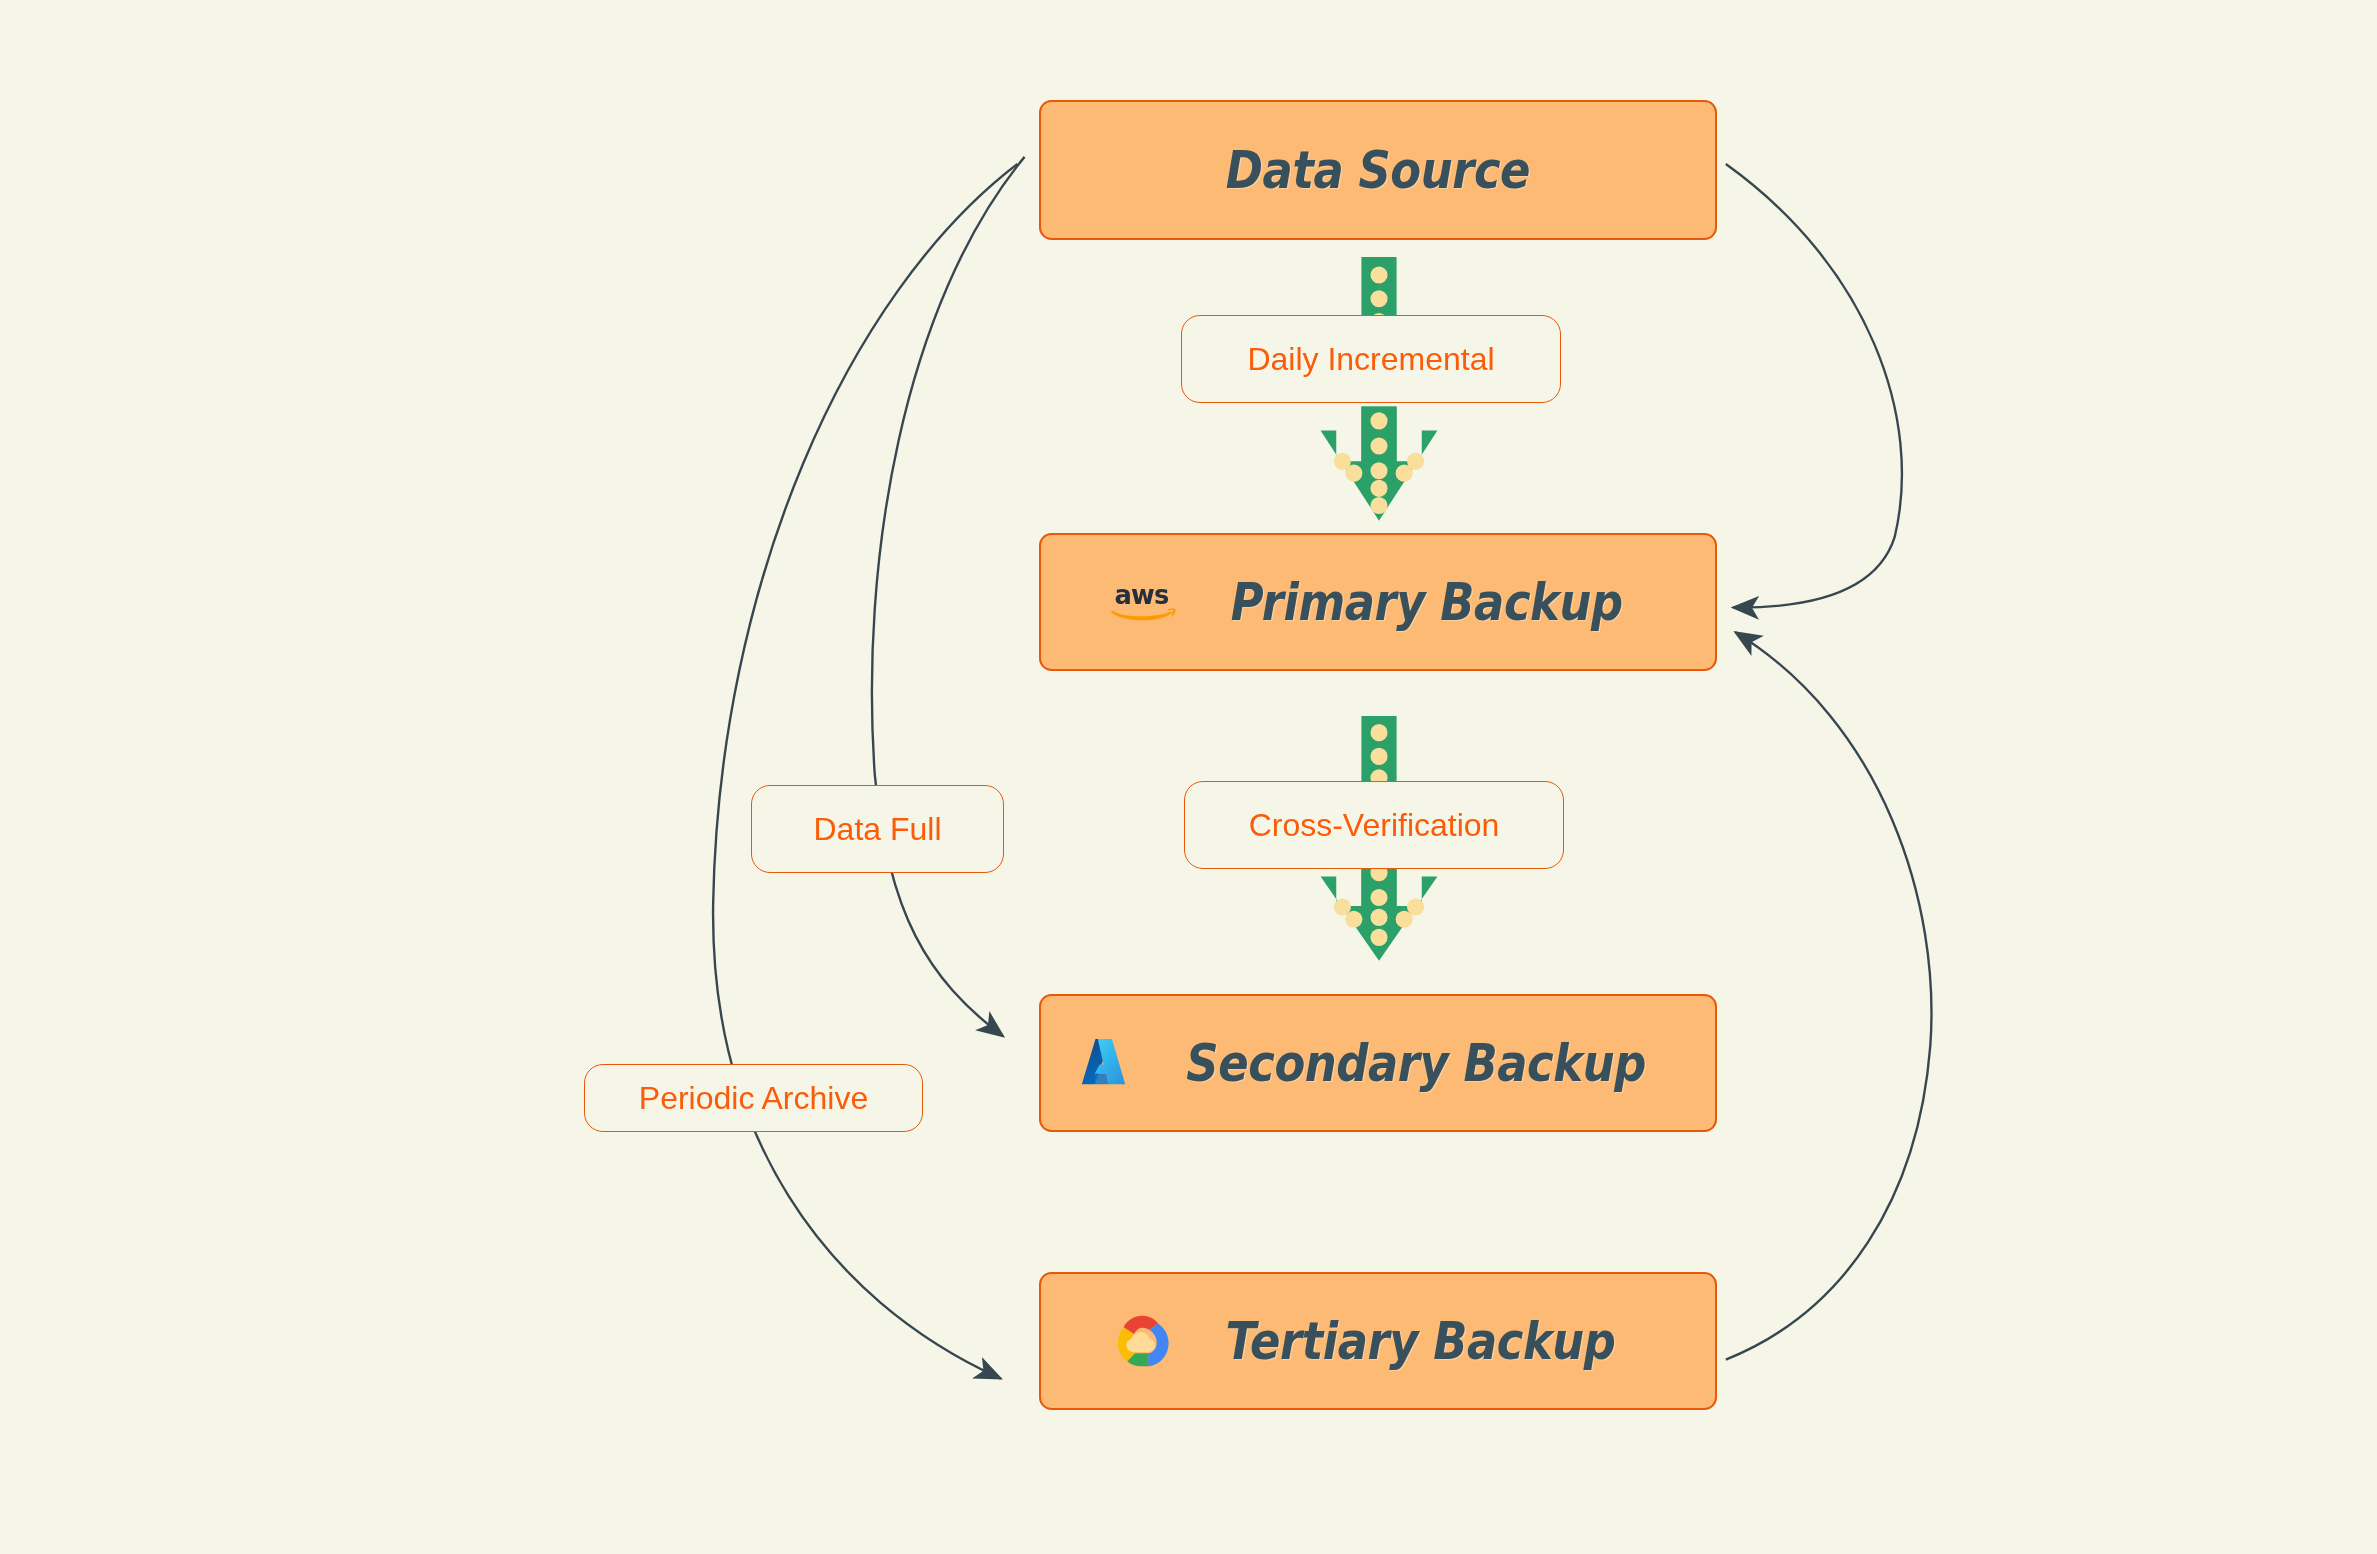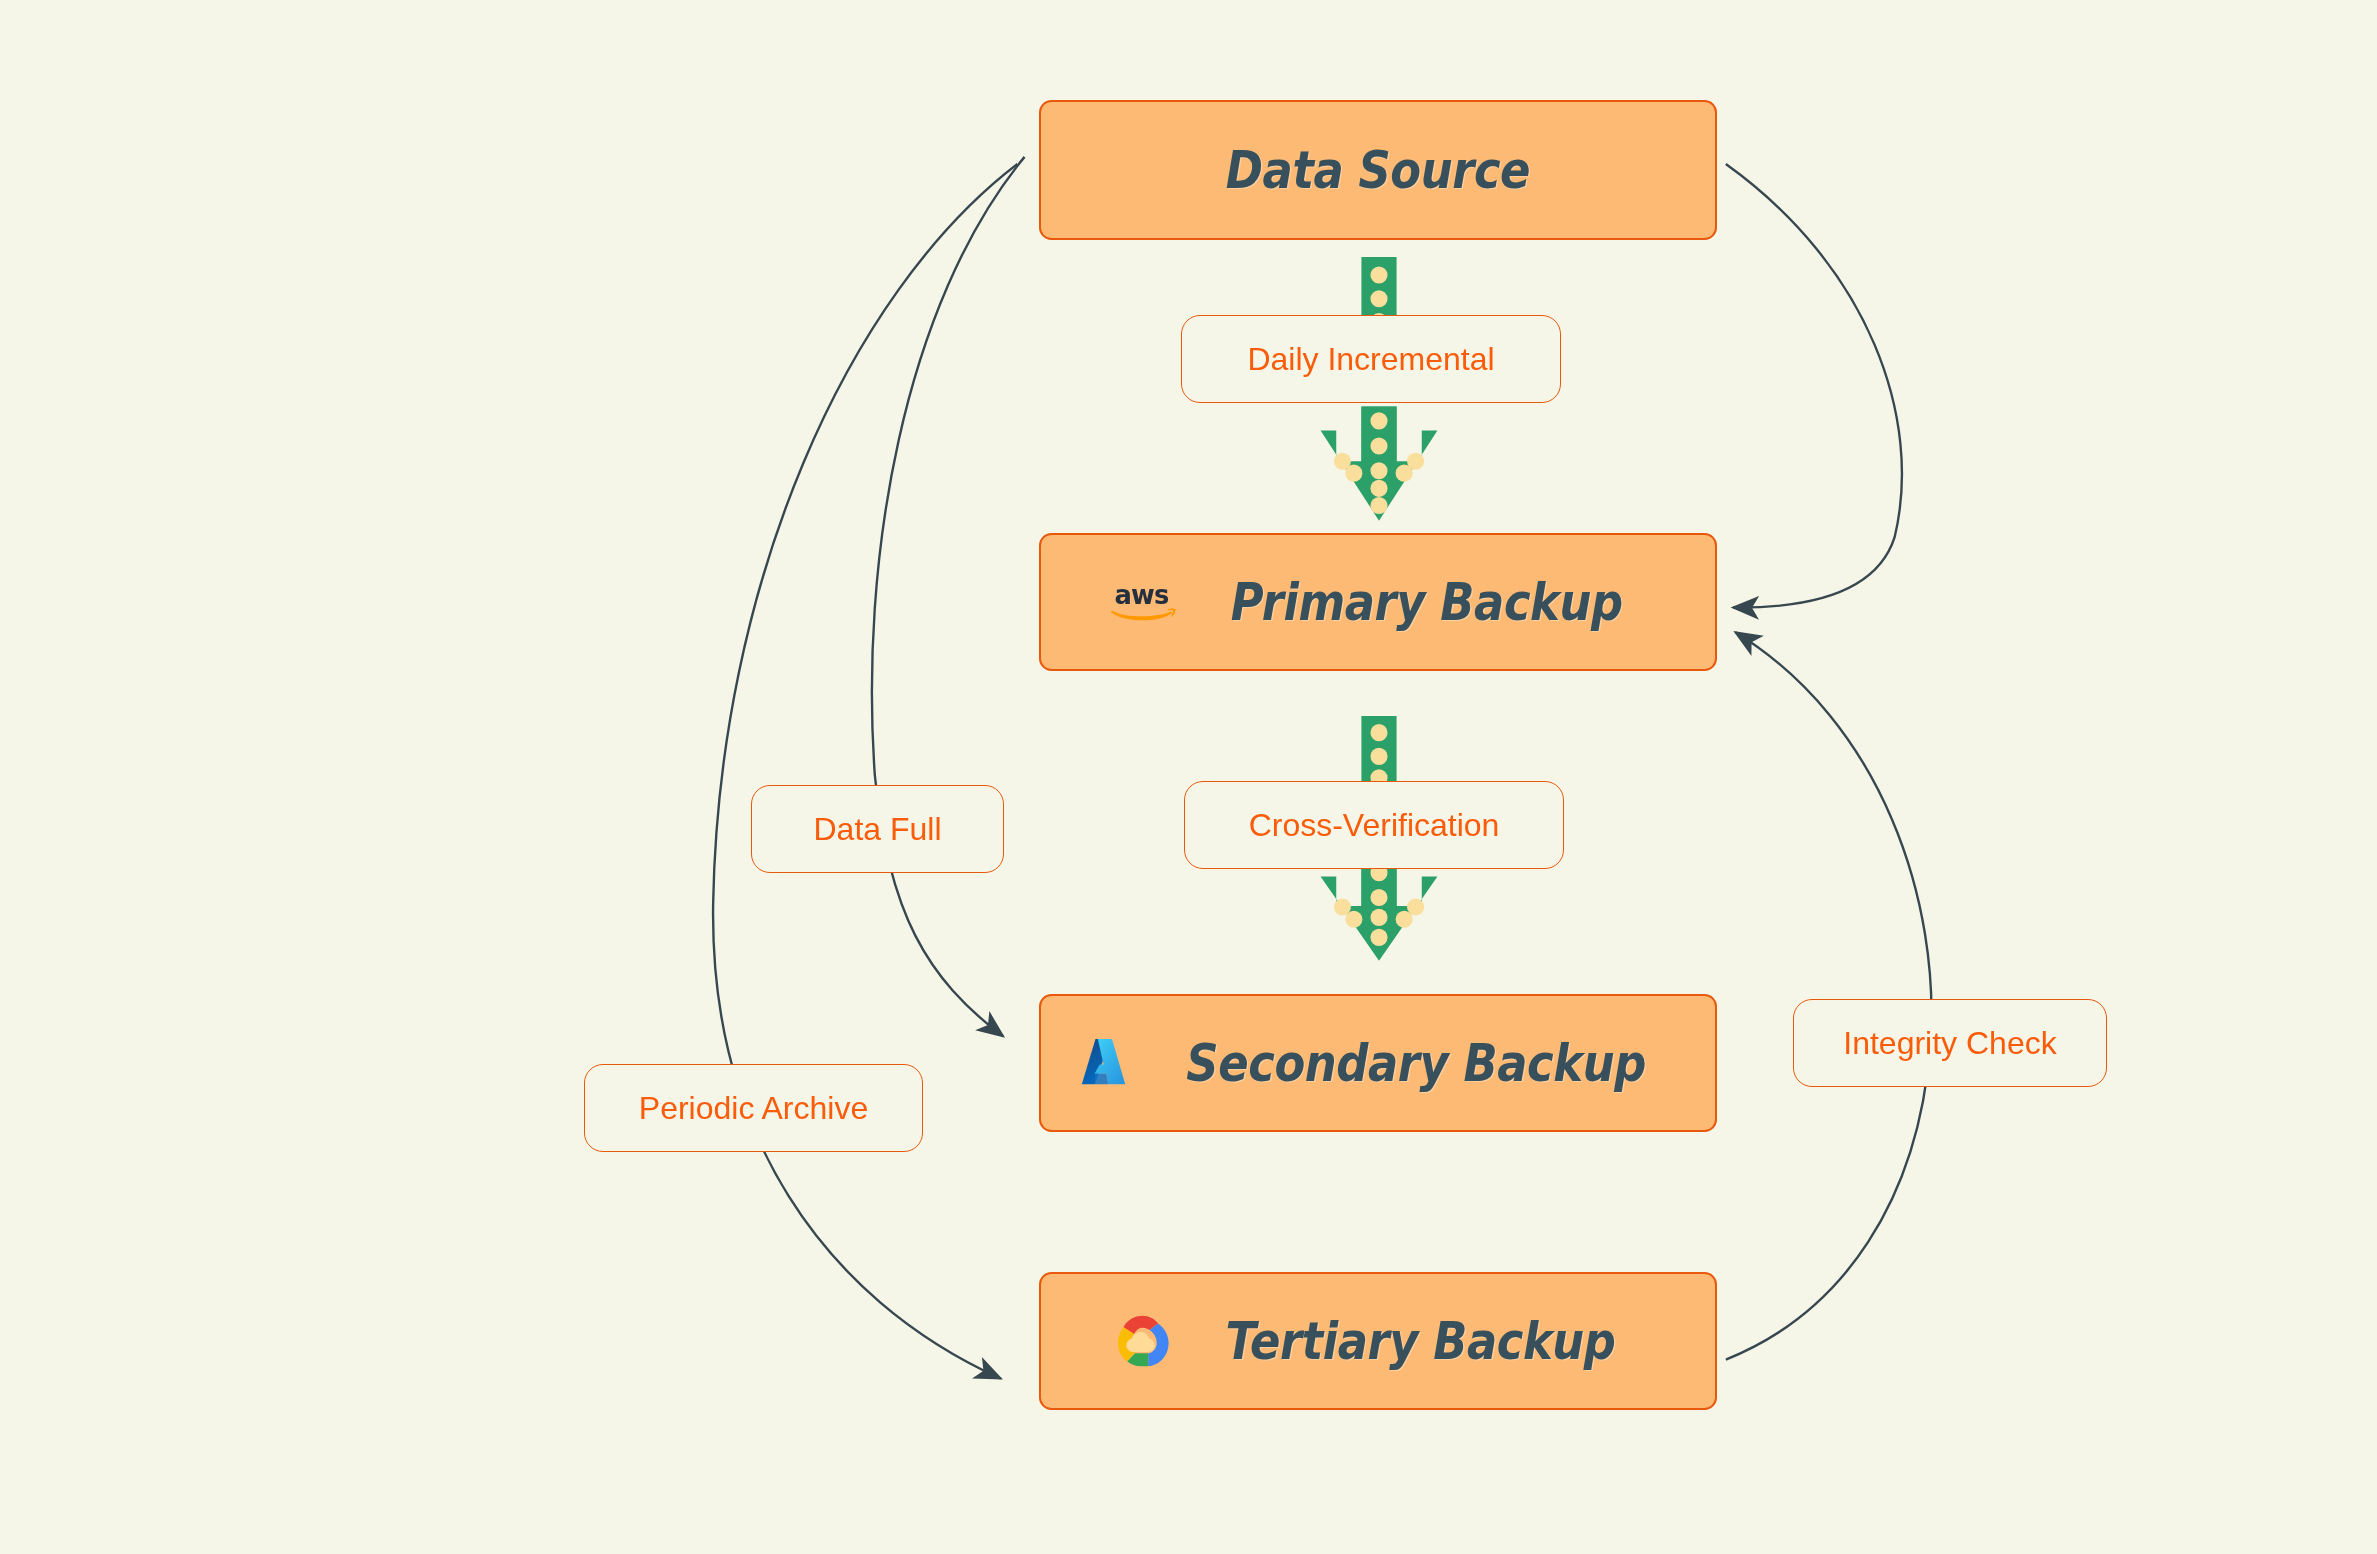--- a/index.html
+++ b/index.html
@@ -69,21 +69,21 @@
     justify-content: center;
     color: #fa5c09;
     font-family: "Liberation Sans", sans-serif;
     font-size: 32px;
     white-space: nowrap;
     padding: 0 18px;
   }
   #chip-daily-incremental { left: 1181px; top: 315px;  width: 380px;  height: 88px; }
   #chip-cross-verif       { left: 1184px; top: 781px; width: 380px;  height: 88px; }
   #chip-daily-full        { left: 751px; top: 785px; width: 253px;  height: 88px; }
-  #chip-periodic-archive  { left: 584px; top: 1064px; width: 339px;  height: 88px; }
+  #chip-periodic-archive  { left: 584px; top: 1064px; width: 339px;  height: 68px; }
   #chip-integrity-check   { left: 1793px; top: 999px; width: 314px;  height: 88px; }
 
   
   .green-arrow {
     position: absolute;
     pointer-events: none;
   }
 </style>
 </head>
 <body>
@@ -213,16 +213,15 @@
   </div>
 
   <div class="chip" id="chip-daily-incremental">Daily Incremental</div>
 
   <div class="chip" id="chip-cross-verif">Cross-Verification</div>
 
   <div class="chip" id="chip-daily-full">Data Full</div>
 
   <div class="chip" id="chip-periodic-archive">Periodic Archive</div>
 
-  <div class="chip" id="chip-integrity-check">Integrity Check</div>
 
 </div>
 
 
 </body></html>

